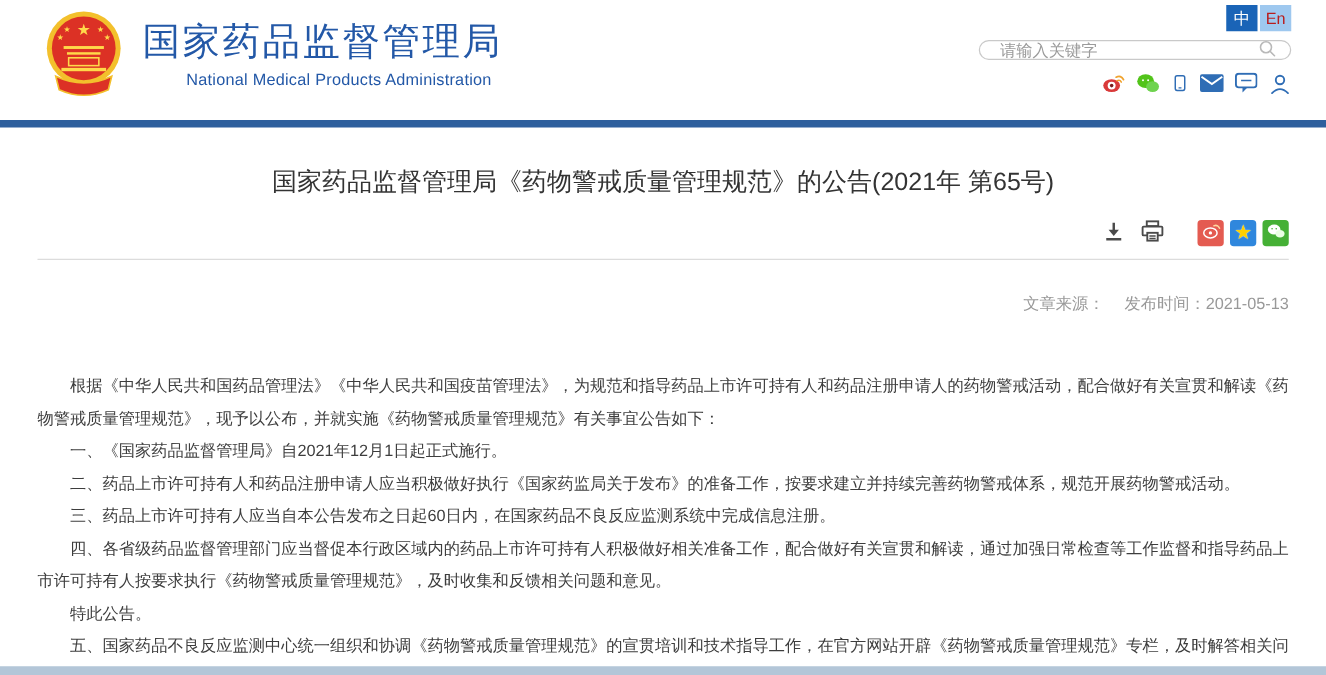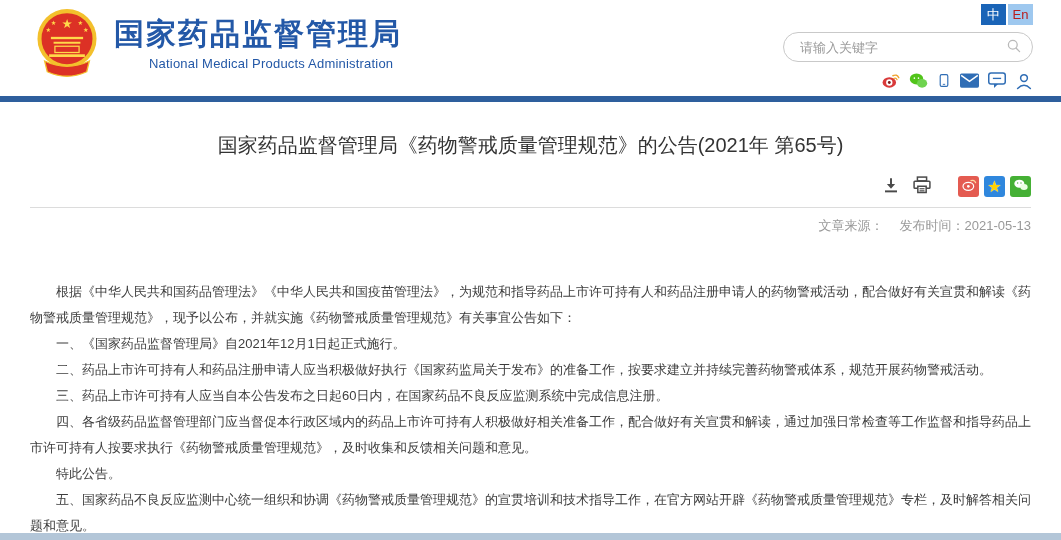--- a/index.html
+++ b/index.html
@@ -11,29 +11,29 @@
     --text-muted:#999999; --footer-bar:#b3c6d8;
   }
   *{box-sizing:border-box;}
   html,body{margin:0;padding:0;background:#e9e9e9;}
   .page{position:relative;width:1061px;height:540px;background:#fff;overflow:hidden;
         font-family:"Liberation Sans",sans-serif;margin:0 auto;}
   
   .site-header{position:relative;height:96px;background:#fff;}
   .brand{position:absolute;left:33px;top:6px;display:flex;align-items:flex-start;gap:13px;}
   .brand-text{padding-top:11px;}
-  .site-zh{font-size:30px;font-weight:bold;color:var(--brand-blue);letter-spacing:2px;line-height:1.1;}
+  .site-zh{font-size:30px;font-weight:normal;color:var(--brand-blue);letter-spacing:2px;line-height:1.1;}
   .site-en{font-size:13px;color:var(--brand-blue);margin-top:6px;letter-spacing:.2px;margin-left:35px;}
   .header-right{position:absolute;right:28px;top:4px;display:flex;flex-direction:column;align-items:flex-end;}
   .lang-toggle{display:flex;gap:2px;}
   .lang{width:25px;height:21px;display:flex;align-items:center;justify-content:center;
         font-size:13px;color:#fff;cursor:pointer;}
   .lang-zh{background:var(--lang-active-bg);}
   .lang-en{background:var(--lang-inactive-bg);color:#b91c1c;}
-  .search-box{margin-top:7px;width:250px;height:30px;border:1px solid #c9c9c9;border-radius:15px;
+  .search-box{margin-top:7px;width:250px;height:16px;border:1px solid #c9c9c9;border-radius:15px;
         display:flex;align-items:center;background:#fff;padding:0 10px 0 14px;}
   .search-box input{border:none;outline:none;flex:1;font-size:13px;color:#333;background:transparent;
         font-family:"Liberation Sans",sans-serif;}
   .search-box input::placeholder{color:#9b9b9b;}
   .search-btn{background:none;border:none;padding:0;display:flex;cursor:pointer;}
   .social{margin-top:9px;display:flex;align-items:center;gap:9px;}
   .social a{display:flex;align-items:center;text-decoration:none;cursor:pointer;}
   
   .blue-bar{height:6px;background:var(--bar-blue);}
   
@@ -42,21 +42,21 @@
   .toolbar{margin-top:16px;display:flex;justify-content:flex-end;align-items:center;gap:12px;
         padding-bottom:9px;border-bottom:1px solid #dcdcdc;}
   .tool-btn{background:none;border:none;padding:0;cursor:pointer;display:flex;align-items:center;}
   .share-group{display:flex;gap:5px;margin-left:14px;}
   .share-sq{width:21px;height:21px;border-radius:3px;display:flex;align-items:center;justify-content:center;
         border:none;padding:0;cursor:pointer;}
   .share-weibo{background:var(--share-weibo-bg);}
   .share-star{background:var(--share-star-bg);}
   .share-star span{color:var(--share-star-gold);font-size:16px;line-height:1;text-shadow:0 0 1px #fff;}
   .share-wechat{background:var(--share-wechat-bg);}
-  .meta{margin-top:9px;text-align:right;font-size:13px;color:var(--text-muted);}
+  .meta{margin-top:26px;text-align:right;font-size:13px;color:var(--text-muted);}
   .meta .publish{margin-left:16px;}
   .article-body{margin-top:44px;font-size:13px;line-height:26px;color:var(--text-body);text-align:justify;}
   .article-body p{margin:0;text-indent:2em;}
   
   .footer-bar{position:absolute;left:0;right:0;bottom:0;height:7px;background:var(--footer-bar);}
 </style>
 </head>
 <body>
 
 <div class="page">

